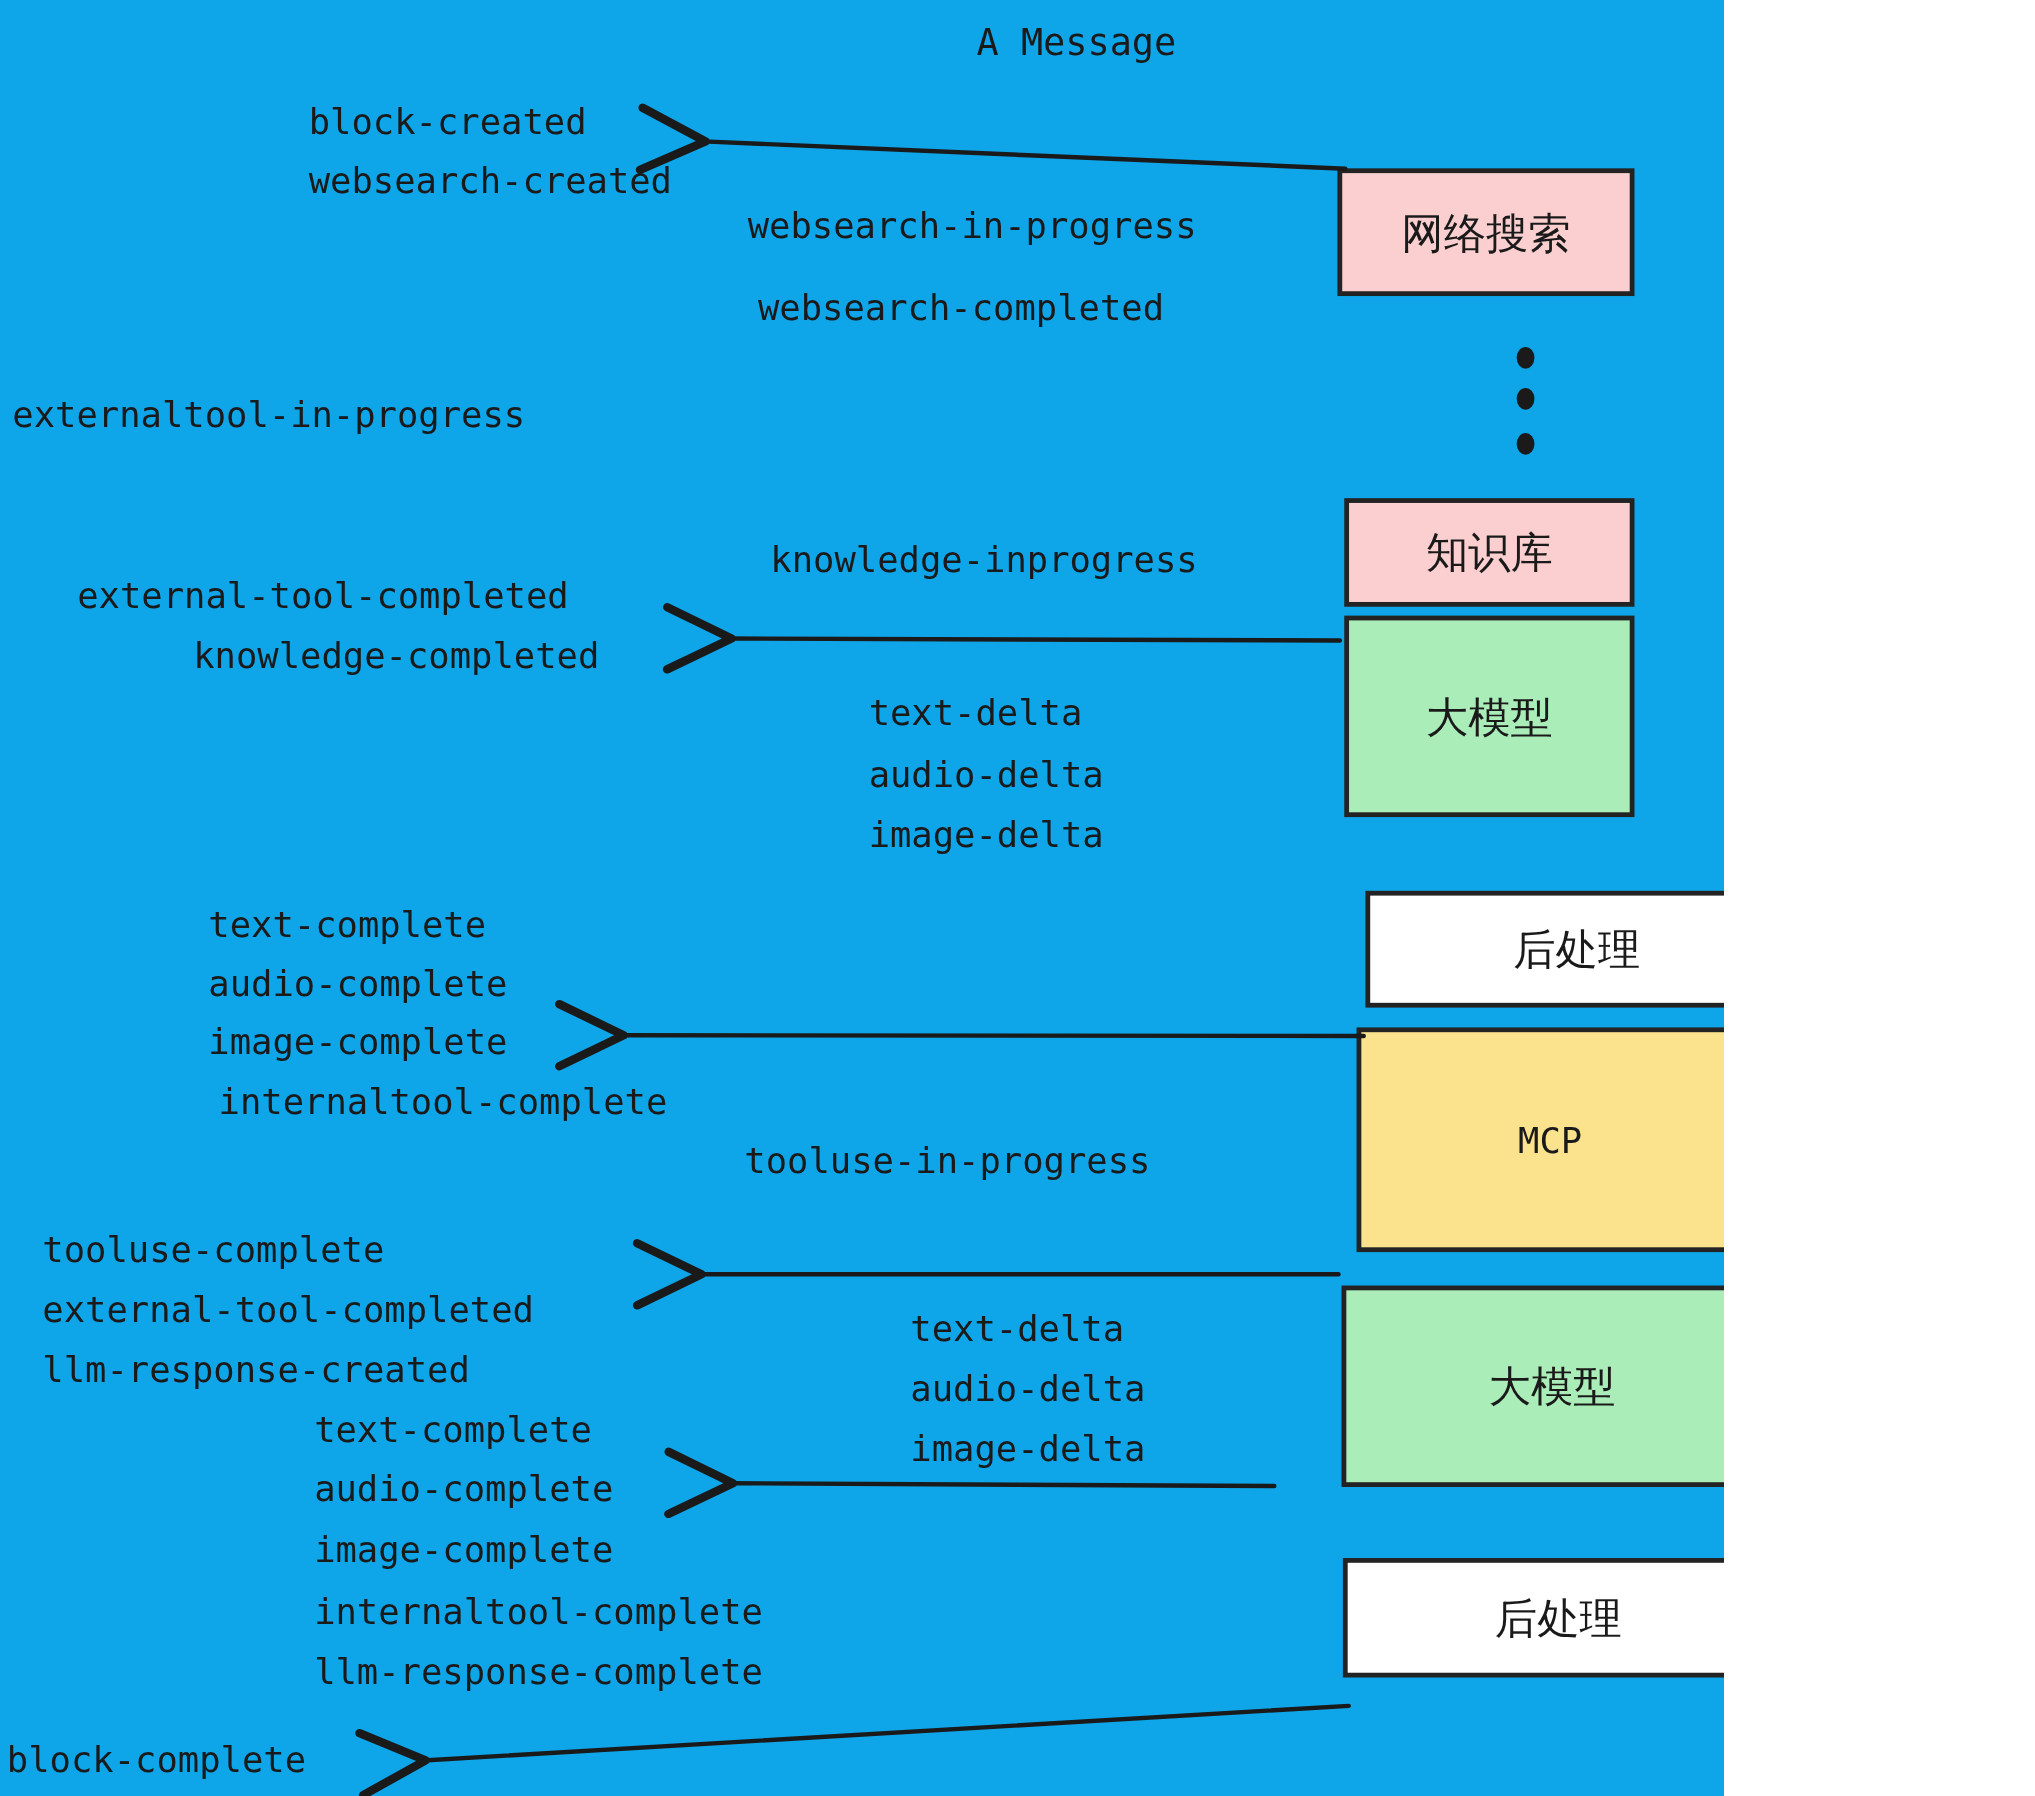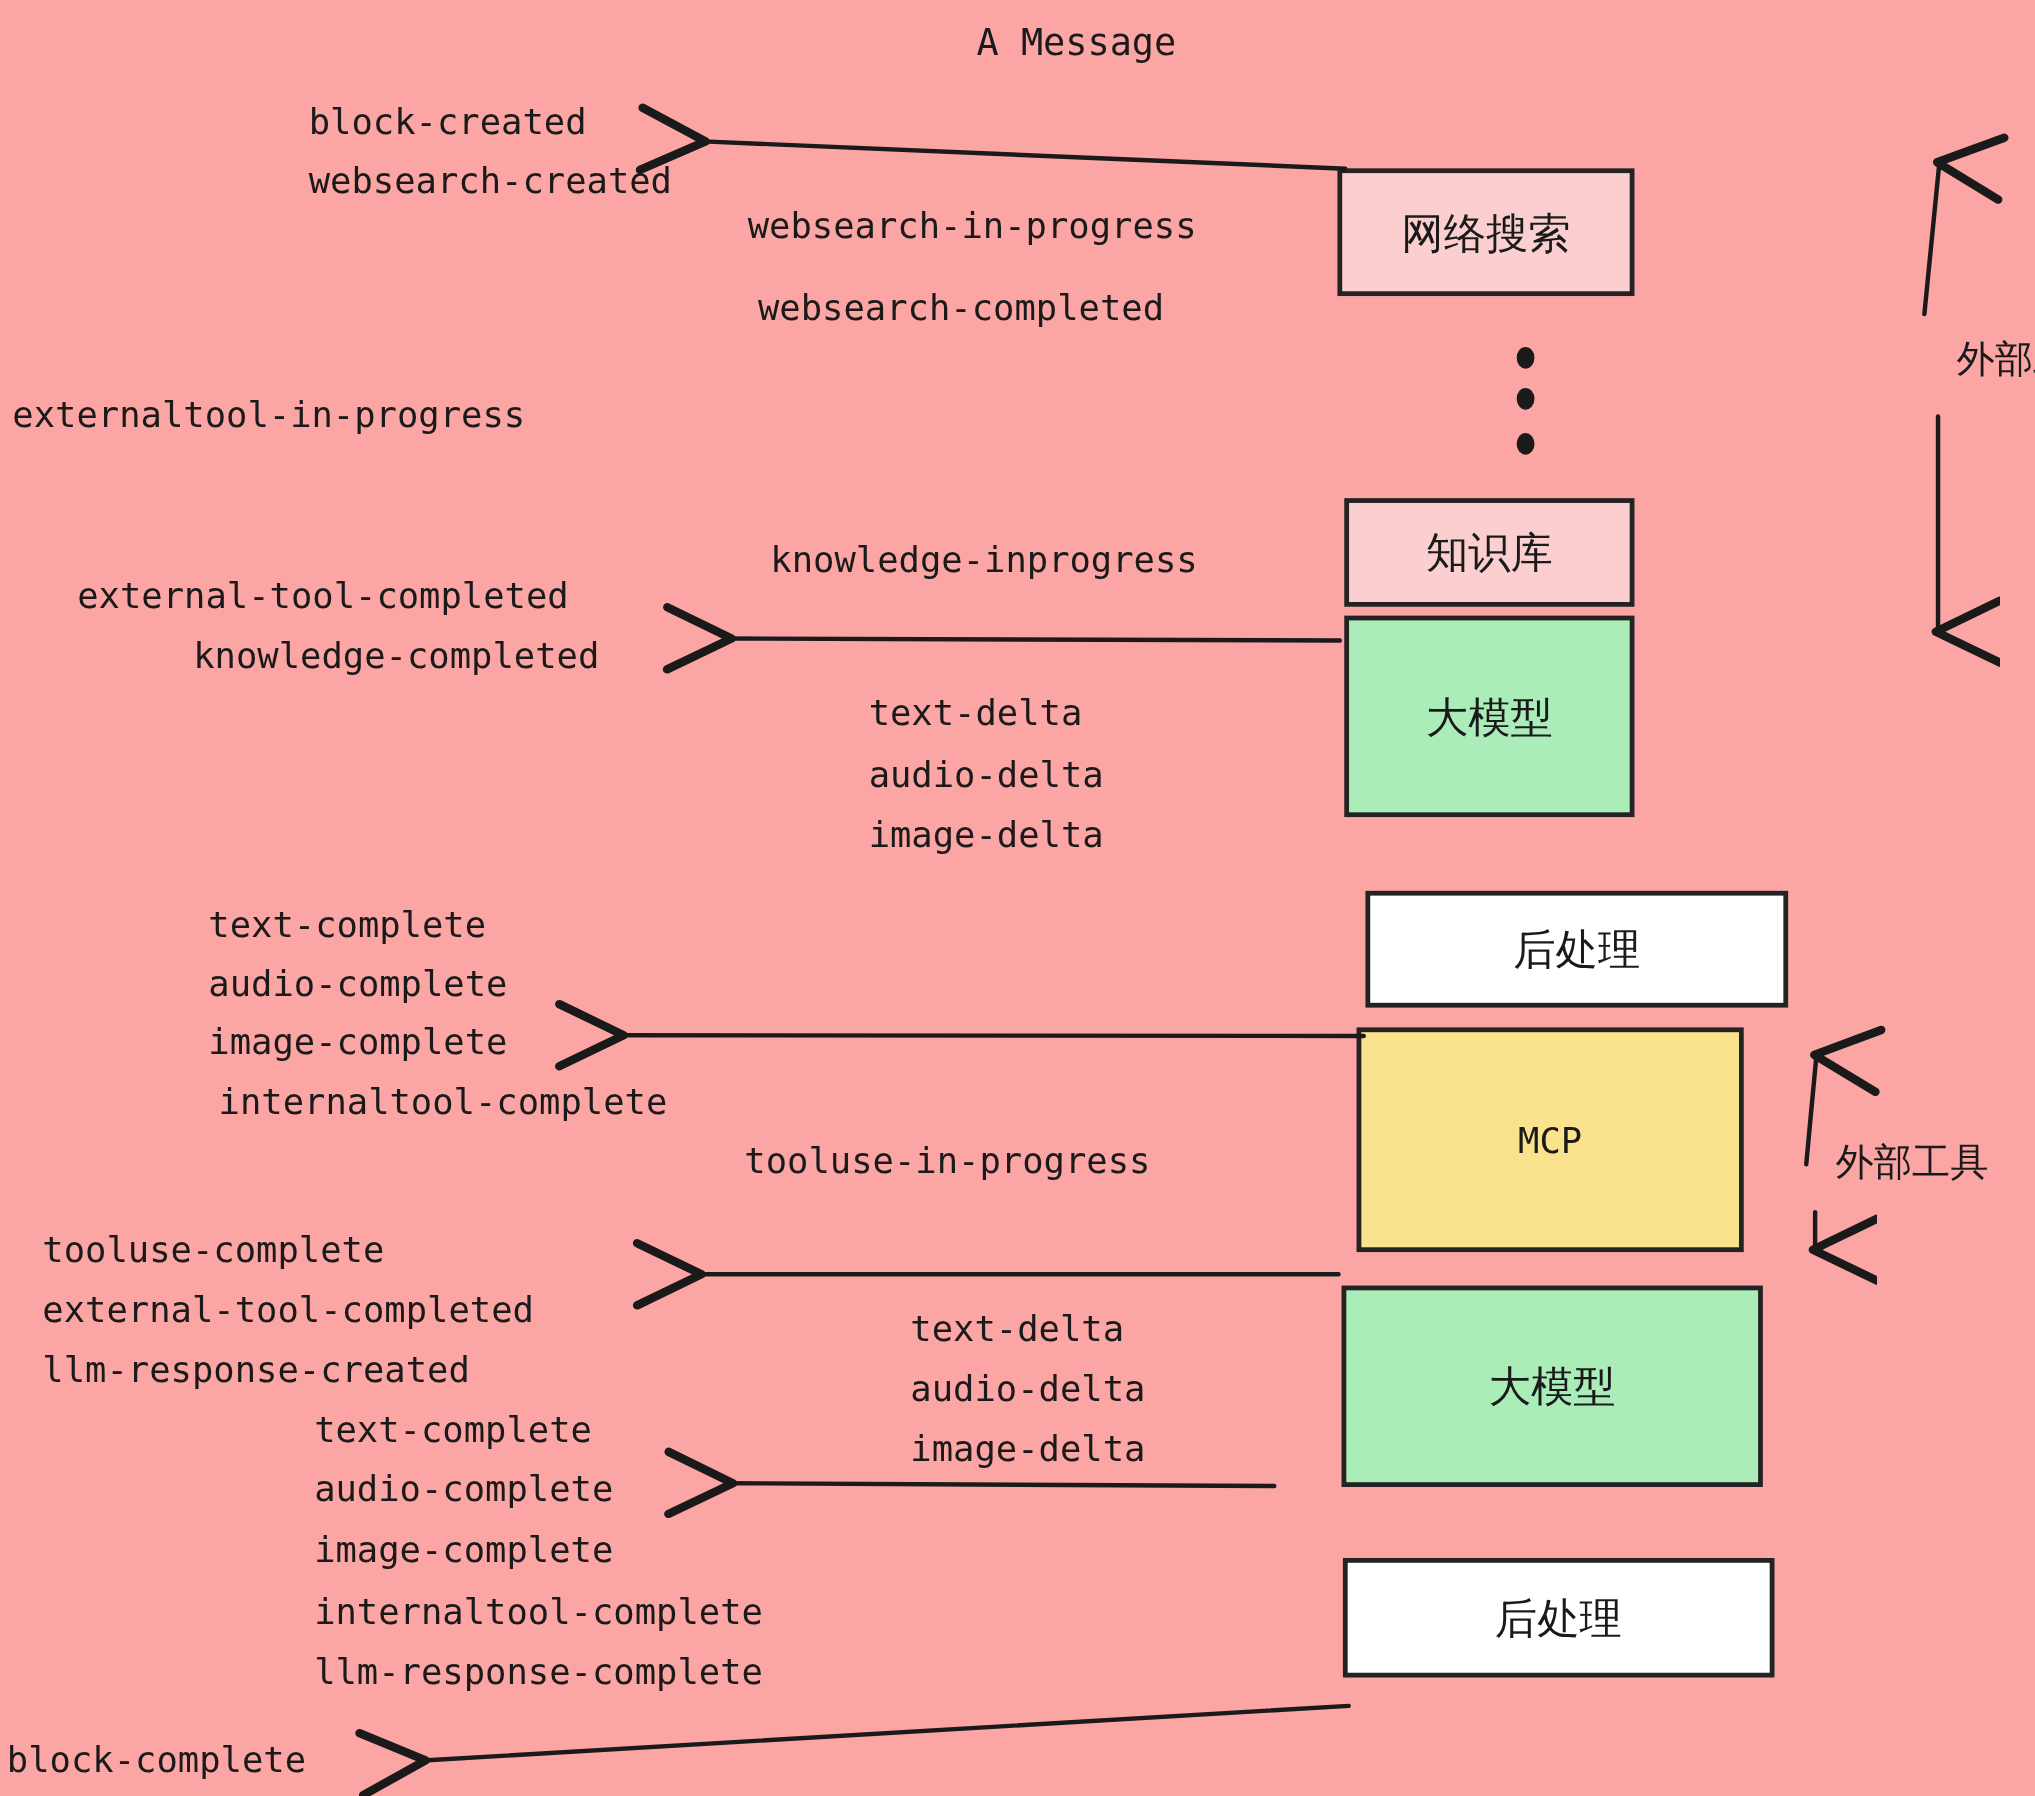--- a/index.html
+++ b/index.html
@@ -2,23 +2,23 @@
 <html style="font-size:11px"><head>
 <meta charset="utf-8">
 <style>
   html, body {
     margin: 0;
     padding: 0;
     background: #ffffff;
   }
   #stage {
     position: relative;
-    width: 2035px;
+    width: 1724px;
     height: 1796px;
-    background: #fca5a5;
+    background: #0ea5e9;
     overflow: hidden;
     font-family: "DejaVu Sans Mono", monospace;
   }
   svg.layer {
     position: absolute;
     top: 0;
     left: 0;
     width: 2035px;
     height: 1796px;
   }

